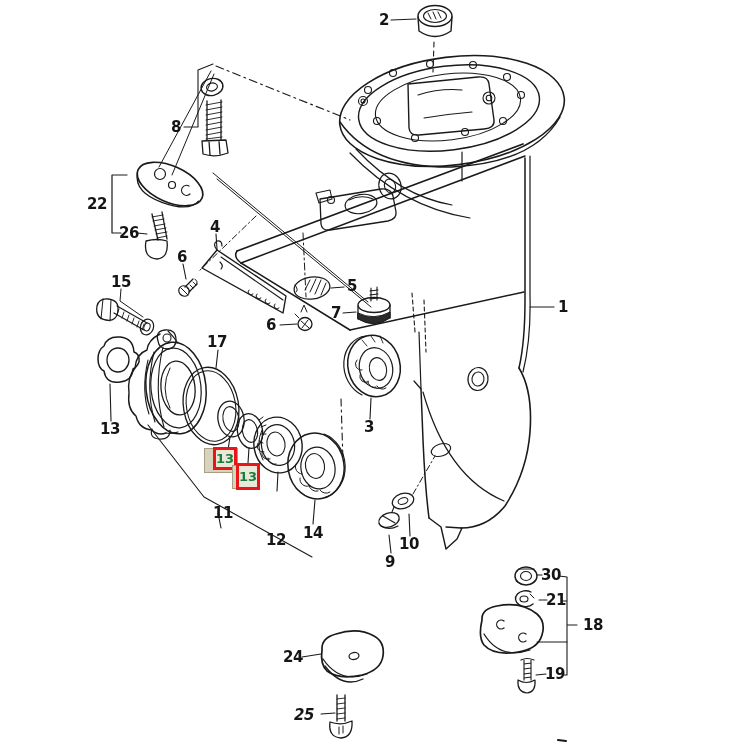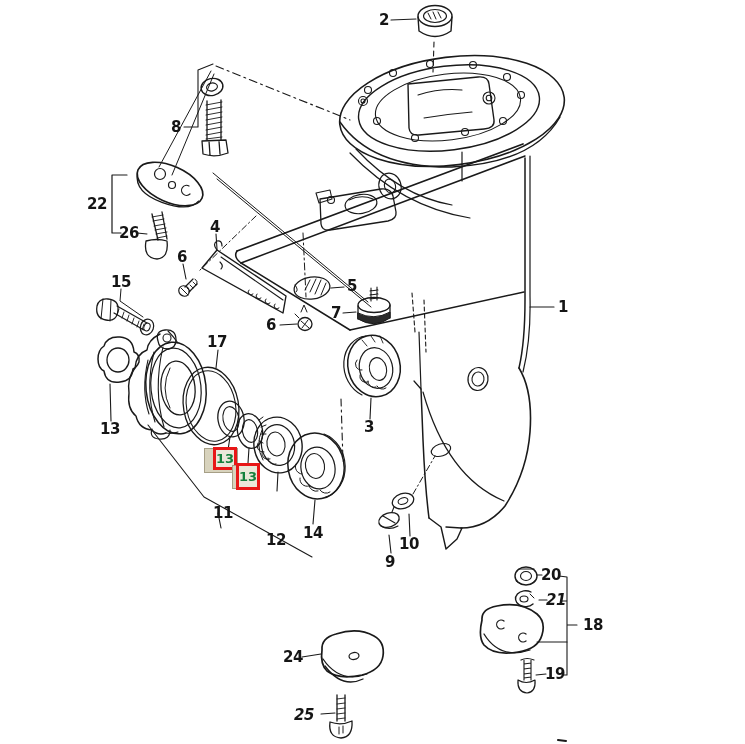--- a/index.html
+++ b/index.html
@@ -287,22 +287,22 @@
       <div class="part-label" style="left: 390px; top: 562px;">9</div>
       <div class="part-label" style="left: 409px; top: 544px; text-align: right;">10</div>
       <div class="part-label" style="left: 223px; top: 513px;">11</div>
       <div class="part-label" style="left: 276px; top: 501px; margin-top: 39px;">12</div>
       <div class="part-label" style="left: 313px; top: 533px;">14</div>
       <div class="part-label" style="left: 110px; top: 429px;">13</div>
       <div class="part-label" style="left: 121px; top: 282px;">15</div>
       <div class="part-label" style="left: 217px; top: 342px;">17</div>
       <div class="part-label" style="left: 593px; top: 625px;">18</div>
       <div class="part-label" style="left: 555px; top: 674px;">19</div>
-      <div class="part-label" style="left: 551px; top: 575px;">20</div>
-      <div class="part-label" style="left: 556px; top: 600px; font-style: italic;">21</div>
+      <div class="part-label" style="left: 551px; top: 575px;">30</div>
+      <div class="part-label" style="left: 556px; top: 600px;">21</div>
       <div class="part-label" style="left: 97px; top: 204px;">22</div>
       <div class="part-label" style="left: 129px; top: 233px;">26</div>
       <div class="part-label" style="left: 293px; top: 657px; text-align: center;">24</div>
       <div class="part-label" style="left: 304px; top: 715px; font-style: italic;">25</div>
     </div>
 
   <div id="highlights">
       <div class="hl-underlay" style="left: 204px; top: 448px; width: 34px; height: 25px;"></div>
       <div class="hl-box" style="left: 213px; top: 447px; width: 24px; height: 23px;">13</div>
       <div class="hl-underlay" style="left: 232px; top: 465px; width: 27px; height: 24px;"></div>

